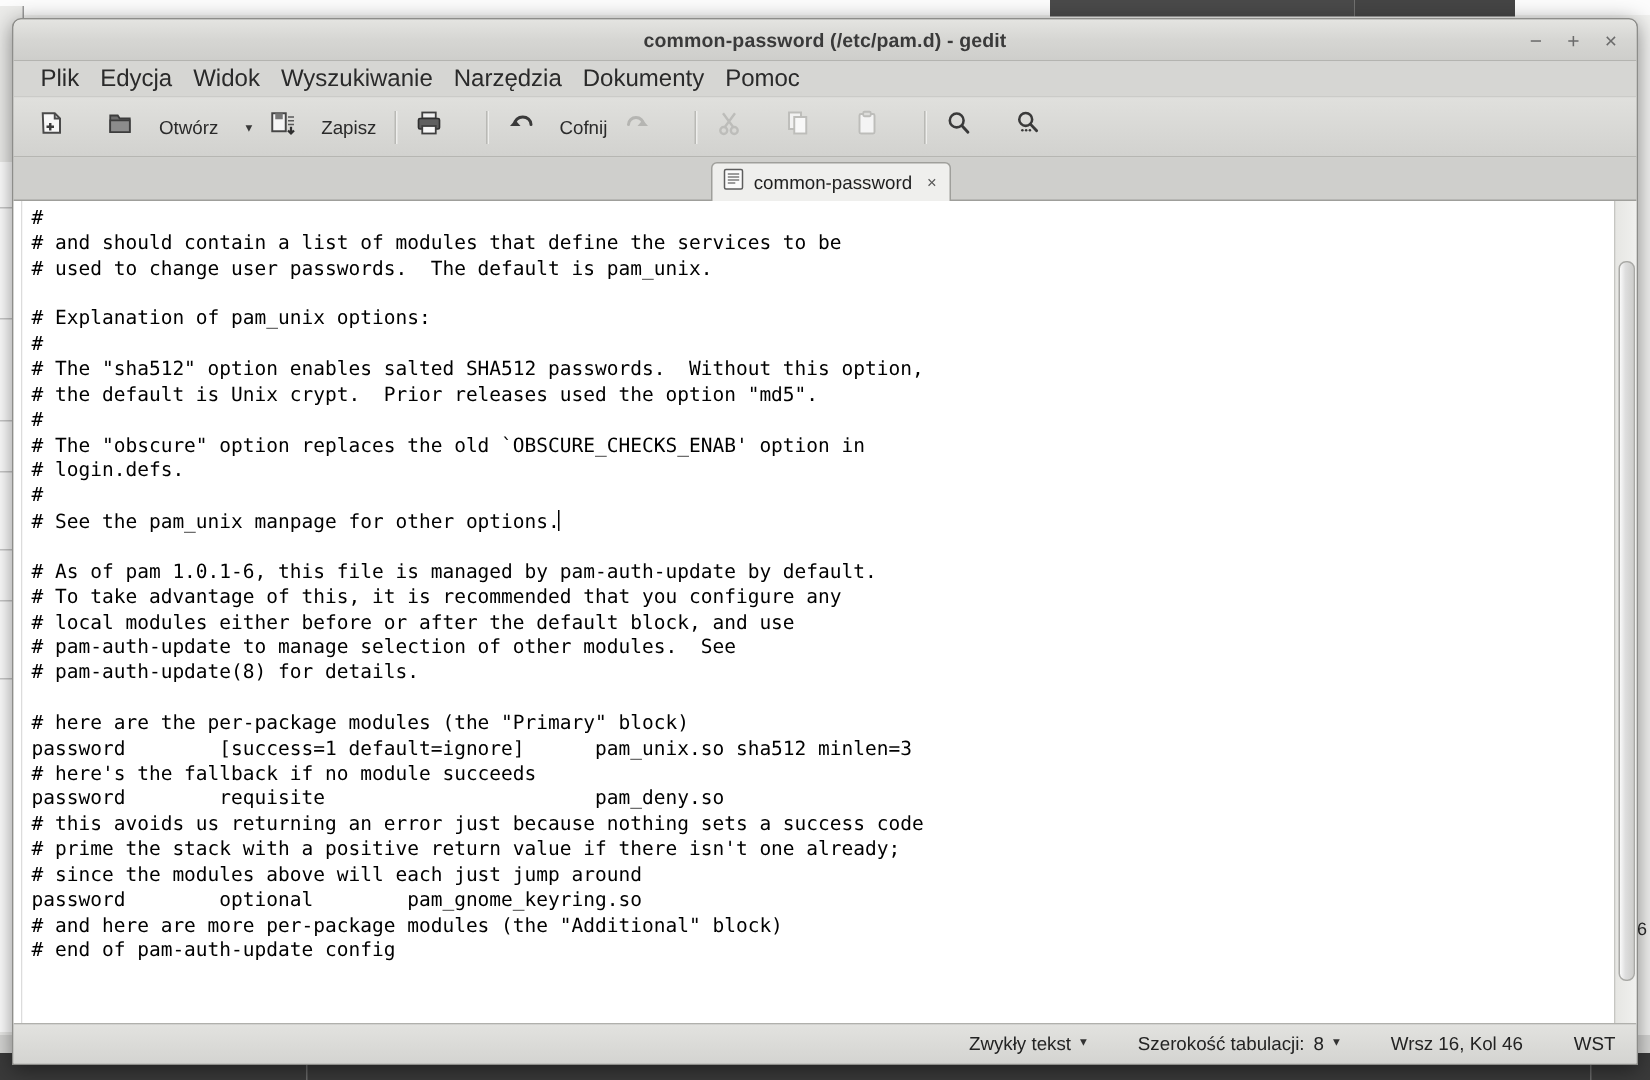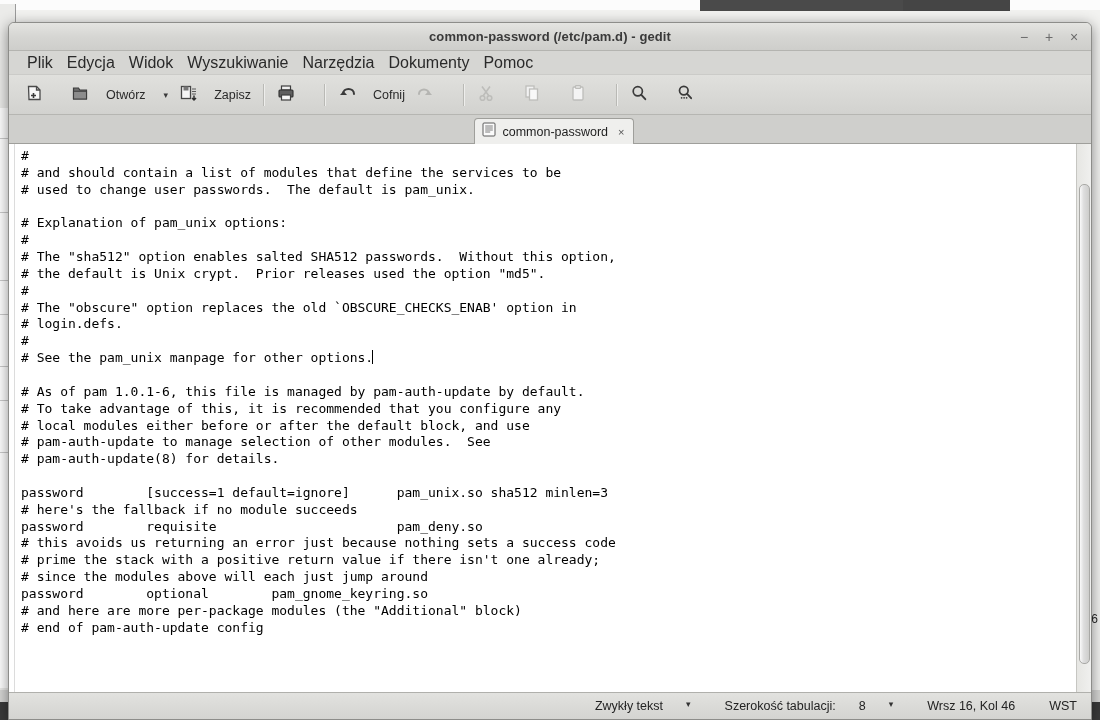--- a/index.html
+++ b/index.html
@@ -74,21 +74,21 @@
     background: #6a6a6a;
   }
   .bg-bottom-div2 {
     position: absolute; bottom: 0; left: 1060px; width: 1px; height: 18px;
     background: #6a6a6a;
   }
 
   
   #gedit-window {
     position: absolute;
-    left: 8px; top: 22px;
+    left: 8px; top: 12px;
     width: 1084px; height: 698px;
     background: #ededeb;
     border: 1px solid #8d8d8a;
     border-radius: 6px 6px 0 0;
     box-shadow: 0 3px 14px rgba(0,0,0,0.45), 0 0 0 1px rgba(255,255,255,0.35) inset;
     display: flex; flex-direction: column;
     overflow: hidden;
   }
 
   
@@ -231,21 +231,21 @@
   
   .statusbar {
     height: 26px; flex: 0 0 26px;
     background: linear-gradient(to bottom, #e2e2df, #d4d4d1);
     display: flex; align-items: center;
     justify-content: flex-end;
     padding-right: 14px;
     font-size: 12.5px; color: #232323;
   }
   .sb-item {
-    display: flex; gap: 23px;
+    display: flex; gap: 6px;
     margin-left: 34px;
     white-space: nowrap;
   }
   .sb-caret { font-size: 9px; color: #333; }
 </style>
 </head>
 <body>
 
 <div id="desktop">
 
@@ -452,20 +452,21 @@
         <div class="codeline"># login.defs.</div>
         <div class="codeline">#</div>
         <div class="codeline"># See the pam_unix manpage for other options.<span class="caret"></span></div>
         <div class="codeline"></div>
         <div class="codeline"># As of pam 1.0.1-6, this file is managed by pam-auth-update by default.</div>
         <div class="codeline"># To take advantage of this, it is recommended that you configure any</div>
         <div class="codeline"># local modules either before or after the default block, and use</div>
         <div class="codeline"># pam-auth-update to manage selection of other modules.  See</div>
         <div class="codeline"># pam-auth-update(8) for details.</div>
         <div class="codeline"></div>
+        <div class="codeline"># here are the per-package modules (the "Primary" block)</div>
         <div class="codeline">password        [success=1 default=ignore]      pam_unix.so sha512 minlen=3</div>
         <div class="codeline"># here's the fallback if no module succeeds</div>
         <div class="codeline">password        requisite                       pam_deny.so</div>
         <div class="codeline"># this avoids us returning an error just because nothing sets a success code</div>
         <div class="codeline"># prime the stack with a positive return value if there isn't one already;</div>
         <div class="codeline"># since the modules above will each just jump around</div>
         <div class="codeline">password        optional        pam_gnome_keyring.so</div>
         <div class="codeline"># and here are more per-package modules (the "Additional" block)</div>
         <div class="codeline"># end of pam-auth-update config</div>
       </div>

